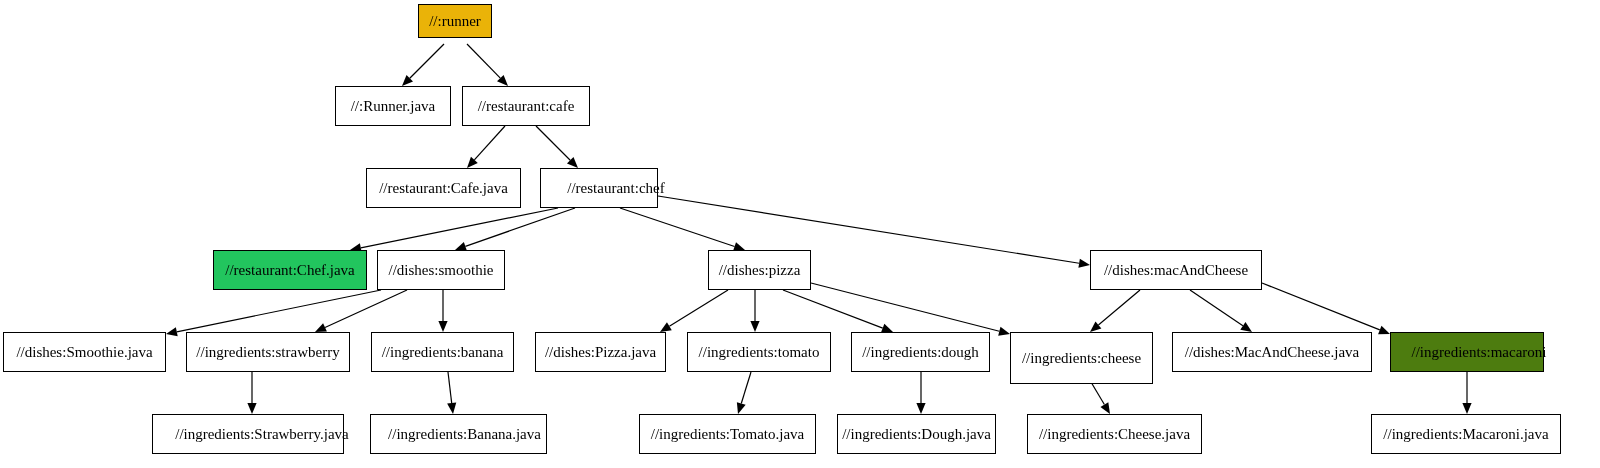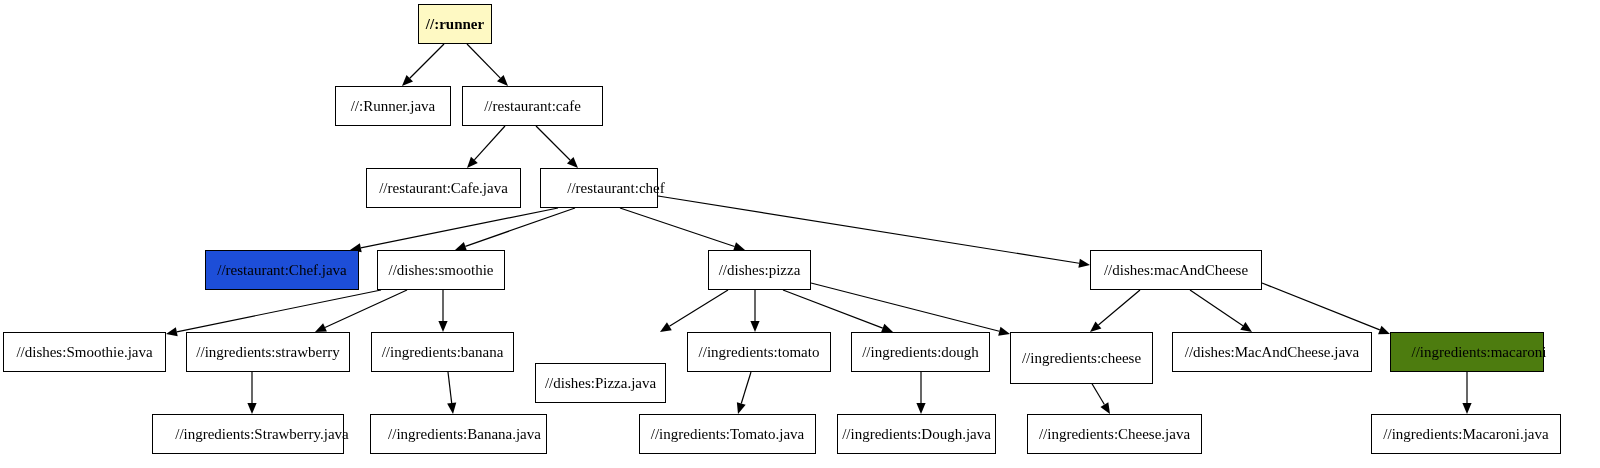--- a/index.html
+++ b/index.html
@@ -141,57 +141,57 @@
       <g>
         <line x1="1085" y1="372" x2="1104.3736775425555" y2="404.5477782714932" stroke="#000000" stroke-width="1.2"></line>
         <polygon points="1110,414 1100.4209302742709,406.90060402642456 1108.32642481084,402.19495251656184" fill="#000000"></polygon>
       </g>
       <g>
         <line x1="1467" y1="372" x2="1467" y2="403" stroke="#000000" stroke-width="1.2"></line>
         <polygon points="1467,414 1462.4,403 1471.6,403" fill="#000000"></polygon>
       </g>
     </svg>
   <div id="node-layer">
-      <div class="graph-node" style="left: 418px; top: 4px; width: 74px; height: 40px; background: #fef9c3; border-color: rgb(0, 0, 0); font-weight: bold;">
+      <div class="graph-node" style="left: 418px; top: 4px; width: 74px; height: 34px; background: #eab308; border-color: rgb(0, 0, 0);">
         <span class="node-label" style="color: rgb(0, 0, 0);">//:runner</span>
       </div>
       <div class="graph-node" style="left: 335px; top: 86px; width: 116px; height: 40px; background: rgb(255, 255, 255); border-color: rgb(0, 0, 0);">
         <span class="node-label" style="color: rgb(0, 0, 0);">//:Runner.java</span>
       </div>
-      <div class="graph-node" style="left: 462px; top: 86px; width: 141px; height: 40px; background: rgb(255, 255, 255); border-color: rgb(0, 0, 0);">
+      <div class="graph-node" style="left: 462px; top: 86px; width: 128px; height: 40px; background: rgb(255, 255, 255); border-color: rgb(0, 0, 0);">
         <span class="node-label" style="color: rgb(0, 0, 0);">//restaurant:cafe</span>
       </div>
       <div class="graph-node" style="left: 366px; top: 168px; width: 155px; height: 40px; background: rgb(255, 255, 255); border-color: rgb(0, 0, 0);">
         <span class="node-label" style="color: rgb(0, 0, 0);">//restaurant:Cafe.java</span>
       </div>
       <div class="graph-node" style="left: 540px; top: 168px; width: 118px; height: 40px; background: rgb(255, 255, 255); border-color: rgb(0, 0, 0); padding-left: 34px;">
         <span class="node-label" style="color: rgb(0, 0, 0);">//restaurant:chef</span>
       </div>
-      <div class="graph-node" style="left: 205px; top: 250px; width: 154px; height: 40px; background: #1d4ed8; border-color: rgb(0, 0, 0);">
+      <div class="graph-node" style="left: 213px; top: 250px; width: 154px; height: 40px; background: #22c55e; border-color: rgb(0, 0, 0);">
         <span class="node-label" style="color: rgb(0, 0, 0);">//restaurant:Chef.java</span>
       </div>
       <div class="graph-node" style="left: 377px; top: 250px; width: 128px; height: 40px; background: rgb(255, 255, 255); border-color: rgb(0, 0, 0);">
         <span class="node-label" style="color: rgb(0, 0, 0);">//dishes:smoothie</span>
       </div>
       <div class="graph-node" style="left: 708px; top: 250px; width: 103px; height: 40px; background: rgb(255, 255, 255); border-color: rgb(0, 0, 0);">
         <span class="node-label" style="color: rgb(0, 0, 0);">//dishes:pizza</span>
       </div>
       <div class="graph-node" style="left: 1090px; top: 250px; width: 172px; height: 40px; background: rgb(255, 255, 255); border-color: rgb(0, 0, 0);">
         <span class="node-label" style="color: rgb(0, 0, 0);">//dishes:macAndCheese</span>
       </div>
       <div class="graph-node" style="left: 3px; top: 332px; width: 163px; height: 40px; background: rgb(255, 255, 255); border-color: rgb(0, 0, 0);">
         <span class="node-label" style="color: rgb(0, 0, 0);">//dishes:Smoothie.java</span>
       </div>
       <div class="graph-node" style="left: 186px; top: 332px; width: 164px; height: 40px; background: rgb(255, 255, 255); border-color: rgb(0, 0, 0);">
         <span class="node-label" style="color: rgb(0, 0, 0);">//ingredients:strawberry</span>
       </div>
       <div class="graph-node" style="left: 371px; top: 332px; width: 143px; height: 40px; background: rgb(255, 255, 255); border-color: rgb(0, 0, 0);">
         <span class="node-label" style="color: rgb(0, 0, 0);">//ingredients:banana</span>
       </div>
-      <div class="graph-node" style="left: 535px; top: 332px; width: 131px; height: 40px; background: rgb(255, 255, 255); border-color: rgb(0, 0, 0); margin-top: 31px;">
+      <div class="graph-node" style="left: 535px; top: 332px; width: 131px; height: 40px; background: rgb(255, 255, 255); border-color: rgb(0, 0, 0);">
         <span class="node-label" style="color: rgb(0, 0, 0);">//dishes:Pizza.java</span>
       </div>
       <div class="graph-node" style="left: 687px; top: 332px; width: 144px; height: 40px; background: rgb(255, 255, 255); border-color: rgb(0, 0, 0);">
         <span class="node-label" style="color: rgb(0, 0, 0);">//ingredients:tomato</span>
       </div>
       <div class="graph-node" style="left: 851px; top: 332px; width: 139px; height: 40px; background: rgb(255, 255, 255); border-color: rgb(0, 0, 0);">
         <span class="node-label" style="color: rgb(0, 0, 0);">//ingredients:dough</span>
       </div>
       <div class="graph-node" style="left: 1010px; top: 332px; width: 143px; height: 52px; background: rgb(255, 255, 255); border-color: rgb(0, 0, 0);">
         <span class="node-label" style="color: rgb(0, 0, 0);">//ingredients:cheese</span>

